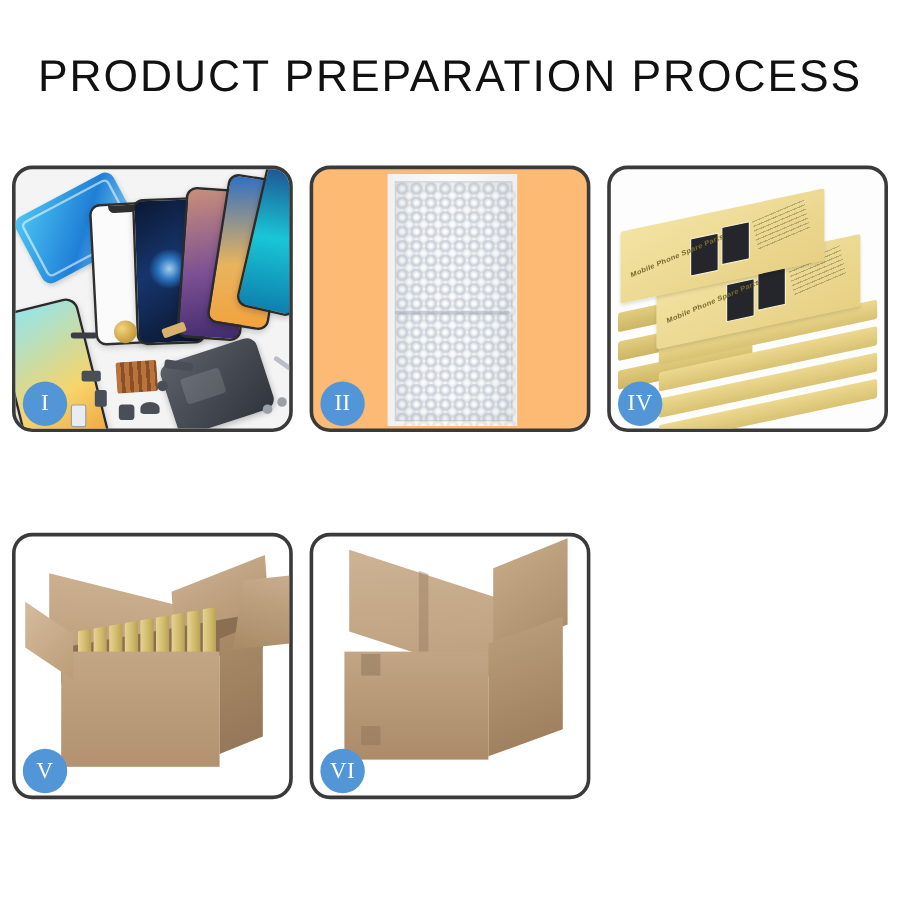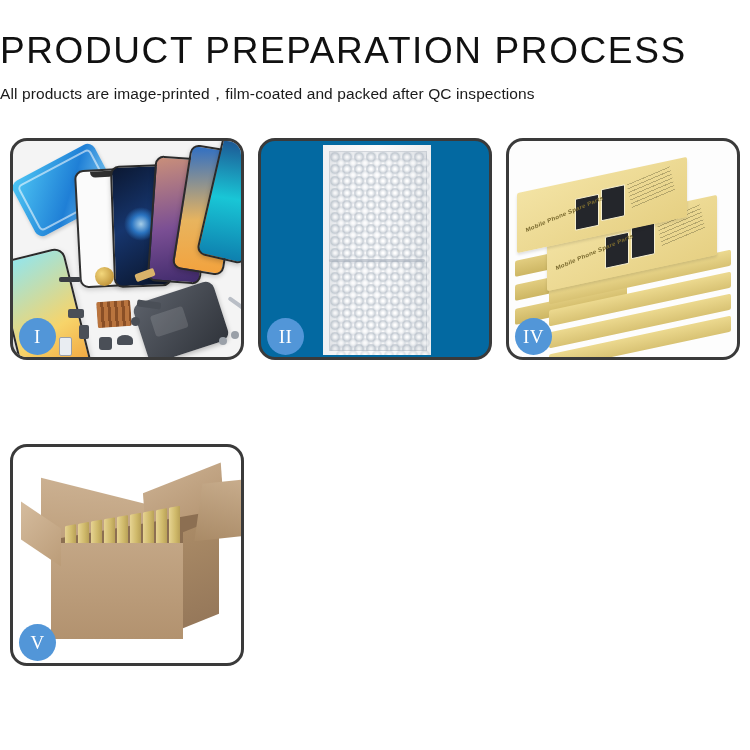--- a/index.html
+++ b/index.html
@@ -5,21 +5,21 @@
   html,body{margin:0;padding:0;}
   body{
     width:750px;height:750px;
     background:#ffffff;
     font-family:"Liberation Sans",sans-serif;
     overflow:hidden;
   }
   .page{position:relative;width:750px;height:750px;}
 
   
-  .header{padding-top:31px;}
+  .header{padding-top:44px;text-align:center;}
   .title{
     font-size:37px;
     font-weight:500;
     letter-spacing:1.6px;
     color:#111111;
     line-height:1.1;
     white-space:nowrap;
   }
   .subtitle{
     margin-top:12px;
@@ -121,21 +121,21 @@
   .pt.s5{left:124px;top:160px;width:24px;height:7px;transform:rotate(8deg);}
   .pt.s6{left:118px;top:176px;width:9px;height:9px;border-radius:50%;}
   .pt.s7{left:86px;top:196px;width:13px;height:13px;border-radius:3px;}
   .pt.s8{left:104px;top:194px;width:16px;height:10px;border-radius:50% 50% 20% 20%;}
   .pt.s9{left:46px;top:196px;width:11px;height:17px;background:#e9edf2;border:1px solid #9aa0a8;}
   .pt.s10{left:214px;top:160px;width:18px;height:4px;background:#b9bec6;transform:rotate(35deg);}
   .pt.s11{left:206px;top:196px;width:8px;height:8px;border-radius:50%;background:#9aa0a8;}
   .pt.s12{left:218px;top:190px;width:8px;height:8px;border-radius:50%;background:#9aa0a8;}
 
   
-  .p2{background:#0369a1;text-align:right;}
+  .p2{background:#fdba74;text-align:right;}
   .wrapbg{position:absolute;left:62px;top:4px;width:108px;height:210px;
     background:linear-gradient(90deg,#f0f1f3,#fbfbfc 50%,#eceef0);}
   .bubbles{position:absolute;left:68px;top:10px;width:96px;height:198px;
     background:
       radial-gradient(circle at 5px 5px,rgba(255,255,255,.95) 1px,rgba(188,196,205,.75) 4.2px,rgba(222,227,232,.35) 5.6px,transparent 6.4px);
     background-size:12px 12px;
     border:1px solid rgba(170,178,188,.5);
     box-shadow:inset 0 0 16px rgba(150,160,172,.3);}
   .bubbles2{position:absolute;left:74px;top:16px;width:96px;height:198px;
     background:
@@ -227,21 +227,20 @@
   .c6tab2{position:absolute;left:40px;top:158px;width:16px;height:16px;
     background:rgba(140,116,88,.45);}
 </style>
 </head>
 <body>
 
 <div class="page">
 
   <div class="header">
     <div class="title">PRODUCT PREPARATION PROCESS</div>
-    <div class="subtitle">All products are image-printed，film-coated and packed after QC inspections</div>
   </div>
 
   <div class="grid">
 
     <div class="panel p1">
       <div class="scene">
         <div class="ph ph-a"></div>
         <div class="ph ph-b"></div>
         <div class="ph ph-c"></div>
         <div class="ph ph-d"></div>
@@ -327,15 +326,27 @@
           <div class="c5it" style="left:104px;"></div>
         </div>
         <div class="c5body"></div>
         <div class="c5right"></div>
         <div class="c5flapL"></div>
         <div class="c5flapR"></div>
       </div>
       <div class="badge">V</div>
     </div>
 
+    <div class="panel p6">
+      <div class="scene">
+        <div class="c6top"></div>
+        <div class="c6top2"></div>
+        <div class="c6tape"></div>
+        <div class="c6front"></div>
+        <div class="c6side"></div>
+        <div class="c6tab1"></div>
+        <div class="c6tab2"></div>
+      </div>
+      <div class="badge">VI</div>
+    </div>
 
   </div>
 </div>
 
 </body></html>

